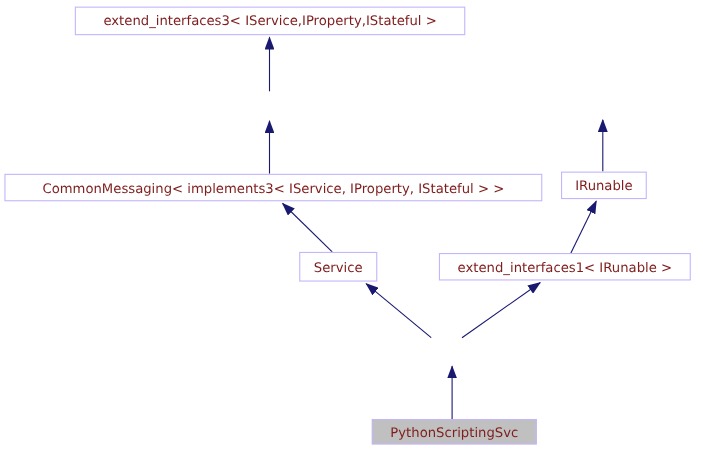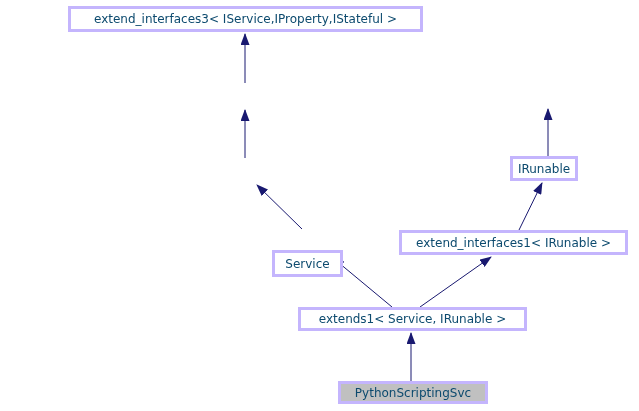--- a/index.html
+++ b/index.html
@@ -18,43 +18,43 @@
   .edges {
     position: absolute;
     left: 0;
     top: 0;
     width: 639px;
     height: 411px;
   }
   .node {
     position: absolute;
     box-sizing: border-box;
-    border: 3px solid #c4b5fd;
+    border: 1px solid #c4b5fd;
     background: #ffffff;
-    color: #0c4a6e;
+    color: #7f1d1d;
     font-size: 12px;
     line-height: 1;
     display: flex;
     align-items: center;
     justify-content: center;
     white-space: nowrap;
     cursor: pointer;
   }
   .node.current {
     background: #c0c0c0;
     cursor: default;
     text-align: center;
   }
   
   .n-extend-interfaces3 { left: 68px;  top: 6px;   width: 355px; height: 26px; }
   .n-implements3        { left: 85px;  top: 83px;  width: 322px; height: 25px; }
   .n-common-messaging   { left: 4px;   top: 158px; width: 489px; height: 25px; }
   .n-iinterface         { left: 507px; top: 82px;  width: 83px;  height: 25px; }
-  .n-irunable           { left: 510px; top: 156px; width: 68px;  height: 25px; }
-  .n-service            { left: 272px; top: 229px; width: 71px;  height: 27px; margin-top: 21px; }
+  .n-irunable           { left: 510px; top: 156px; width: 78px;  height: 25px; }
+  .n-service            { left: 272px; top: 229px; width: 71px;  height: 27px; }
   .n-extend-interfaces1 { left: 399px; top: 230px; width: 229px; height: 25px; }
   .n-extends1           { left: 298px; top: 307px; width: 229px; height: 24px; }
   .n-pythonscriptingsvc { left: 338px; top: 381px; width: 150px; height: 23px; }
 </style>
 </head>
 <body>
 
 <div class="diagram">
 
   <svg class="edges" width="639" height="411" viewBox="0 0 639 411" aria-hidden="true">
@@ -77,25 +77,25 @@
     <line x1="392" y1="307" x2="333" y2="258" stroke="#191970" stroke-width="1" marker-end="url(#arrowhead)"></line>
 
     <line x1="420" y1="307" x2="491" y2="257" stroke="#191970" stroke-width="1" marker-end="url(#arrowhead)"></line>
 
     <line x1="411" y1="381" x2="411" y2="333" stroke="#191970" stroke-width="1" marker-end="url(#arrowhead)"></line>
   </svg>
 
   <div class="node n-extend-interfaces3">extend_interfaces3&lt; IService,IProperty,IStateful &gt;</div>
 
 
+  <div class="node n-common-messaging">CommonMessaging&lt; implements3&lt; IService, IProperty, IStateful &gt; &gt;</div>
 
 
   <div class="node n-irunable">IRunable</div>
 
   <div class="node n-service">Service</div>
 
   <div class="node n-extend-interfaces1">extend_interfaces1&lt; IRunable &gt;</div>
 
-  <div class="node n-extends1">extends1&lt; Service, IRunable &gt;</div>
 
   <div class="node current n-pythonscriptingsvc">PythonScriptingSvc</div>
 
 </div>
 
 </body></html>

